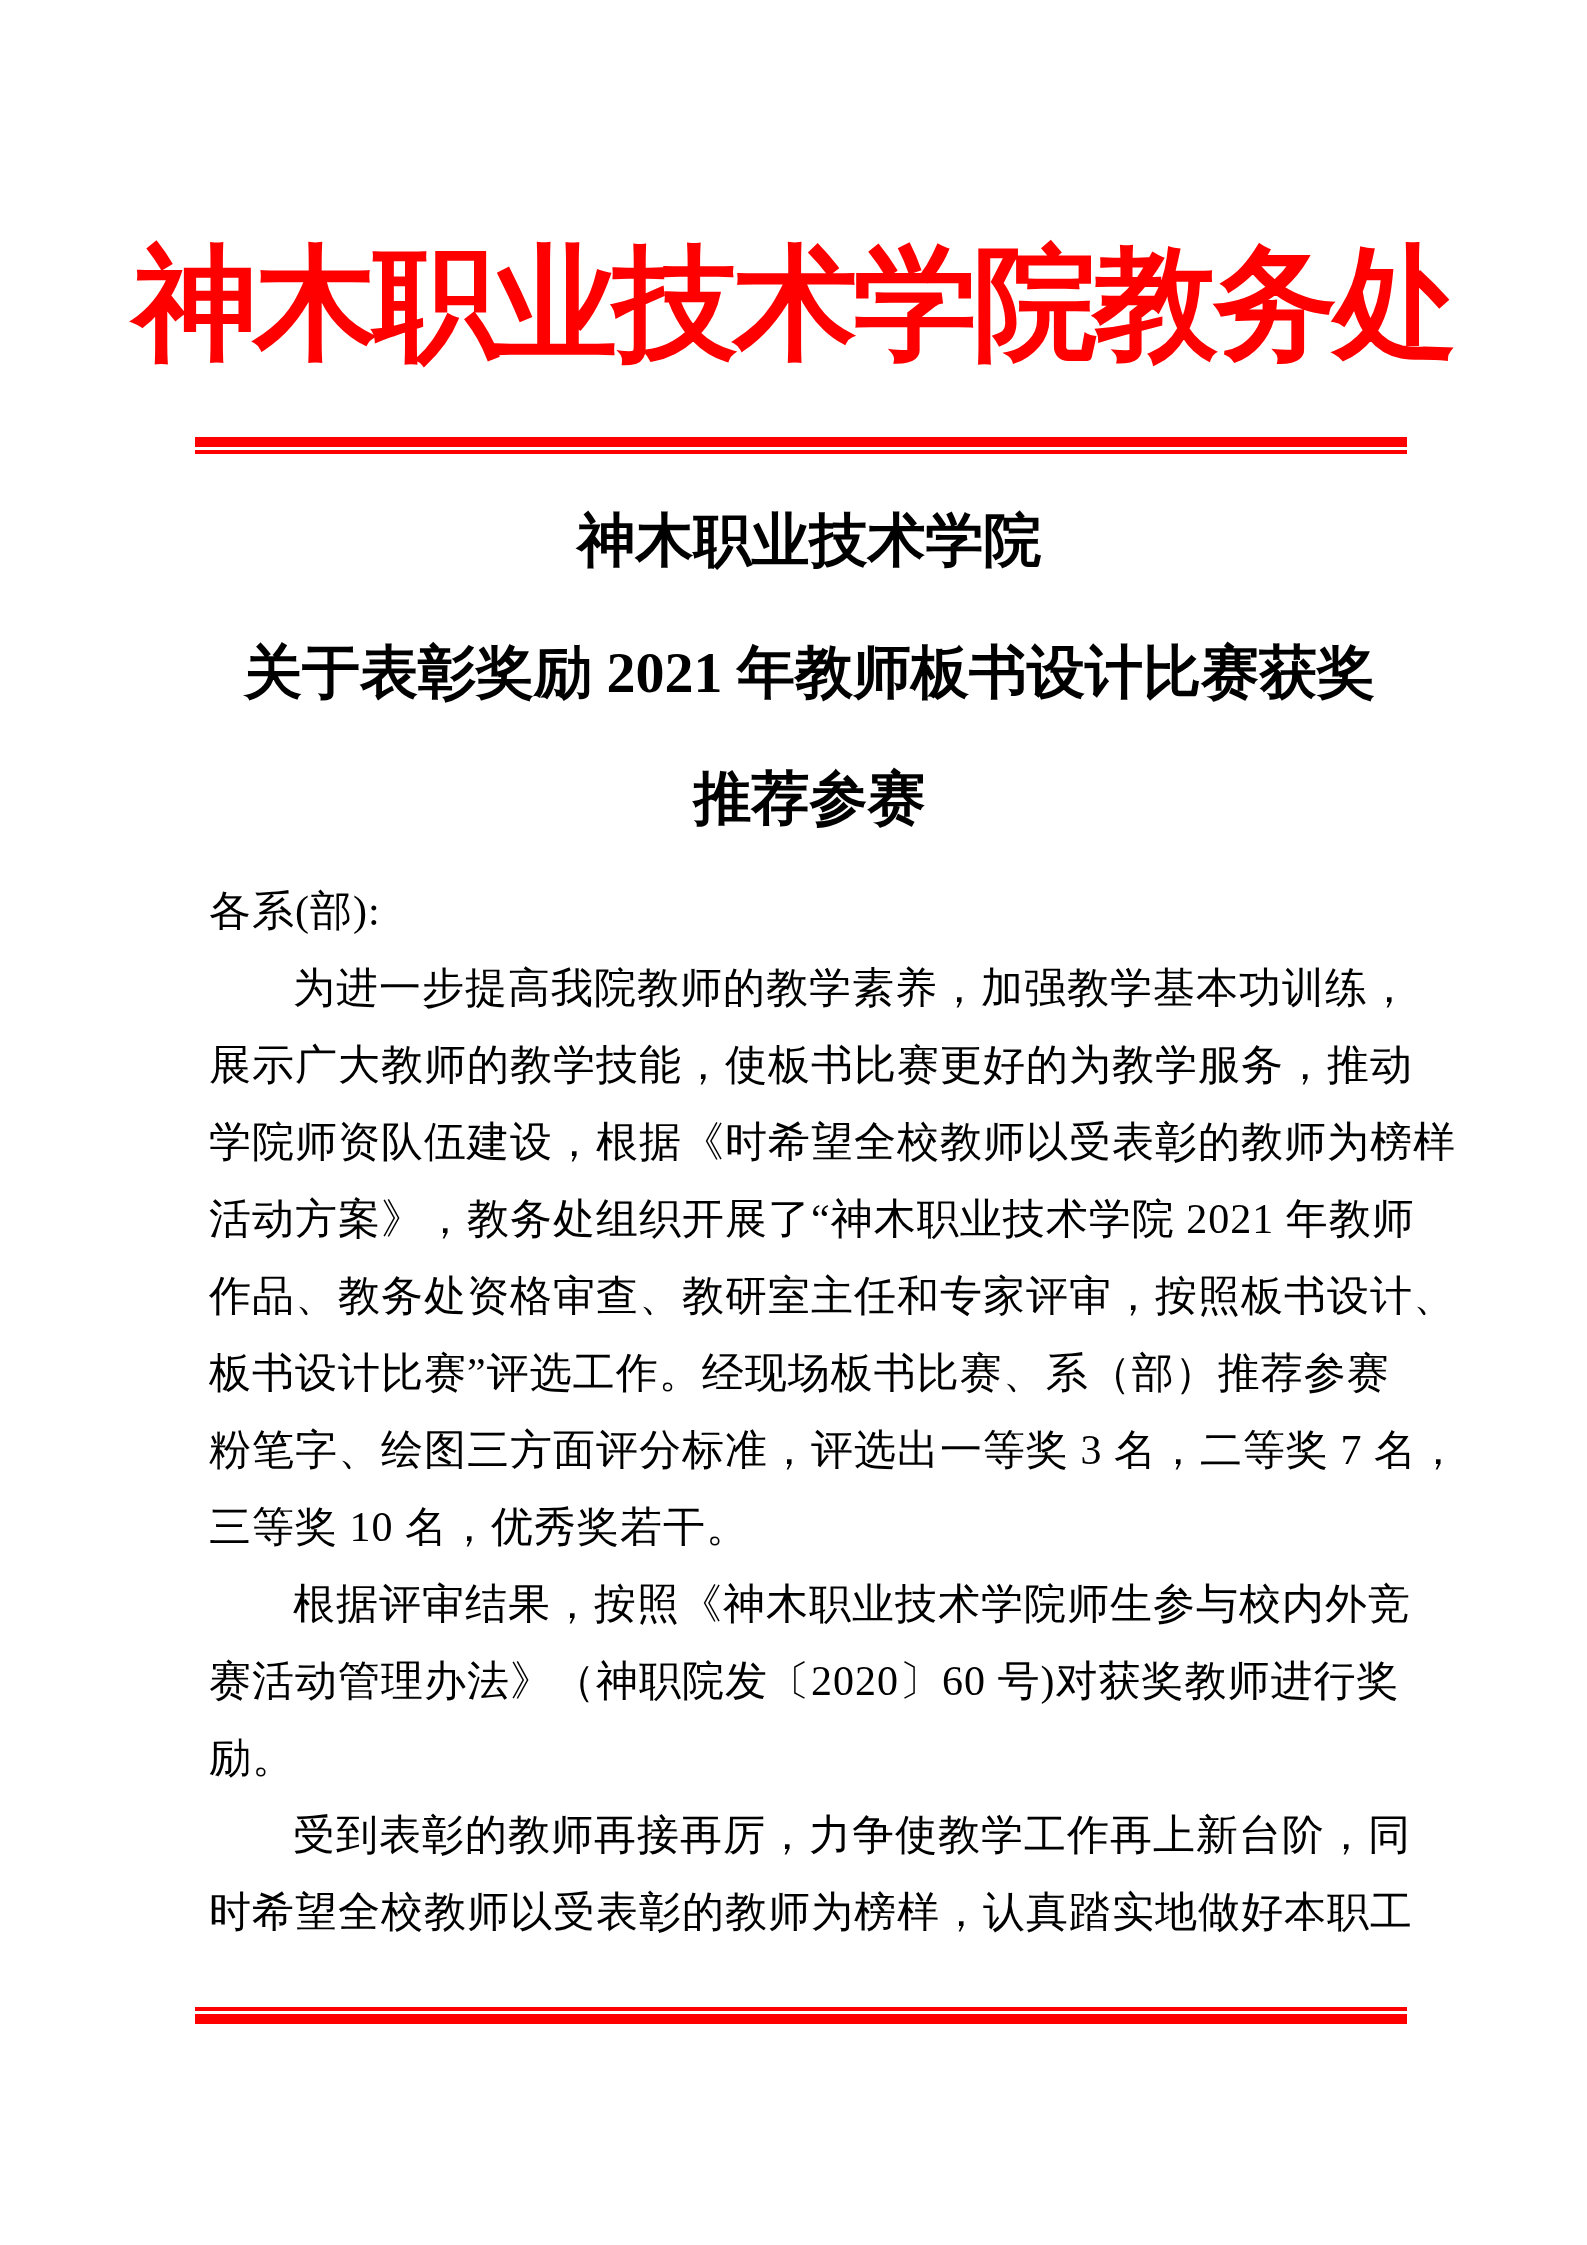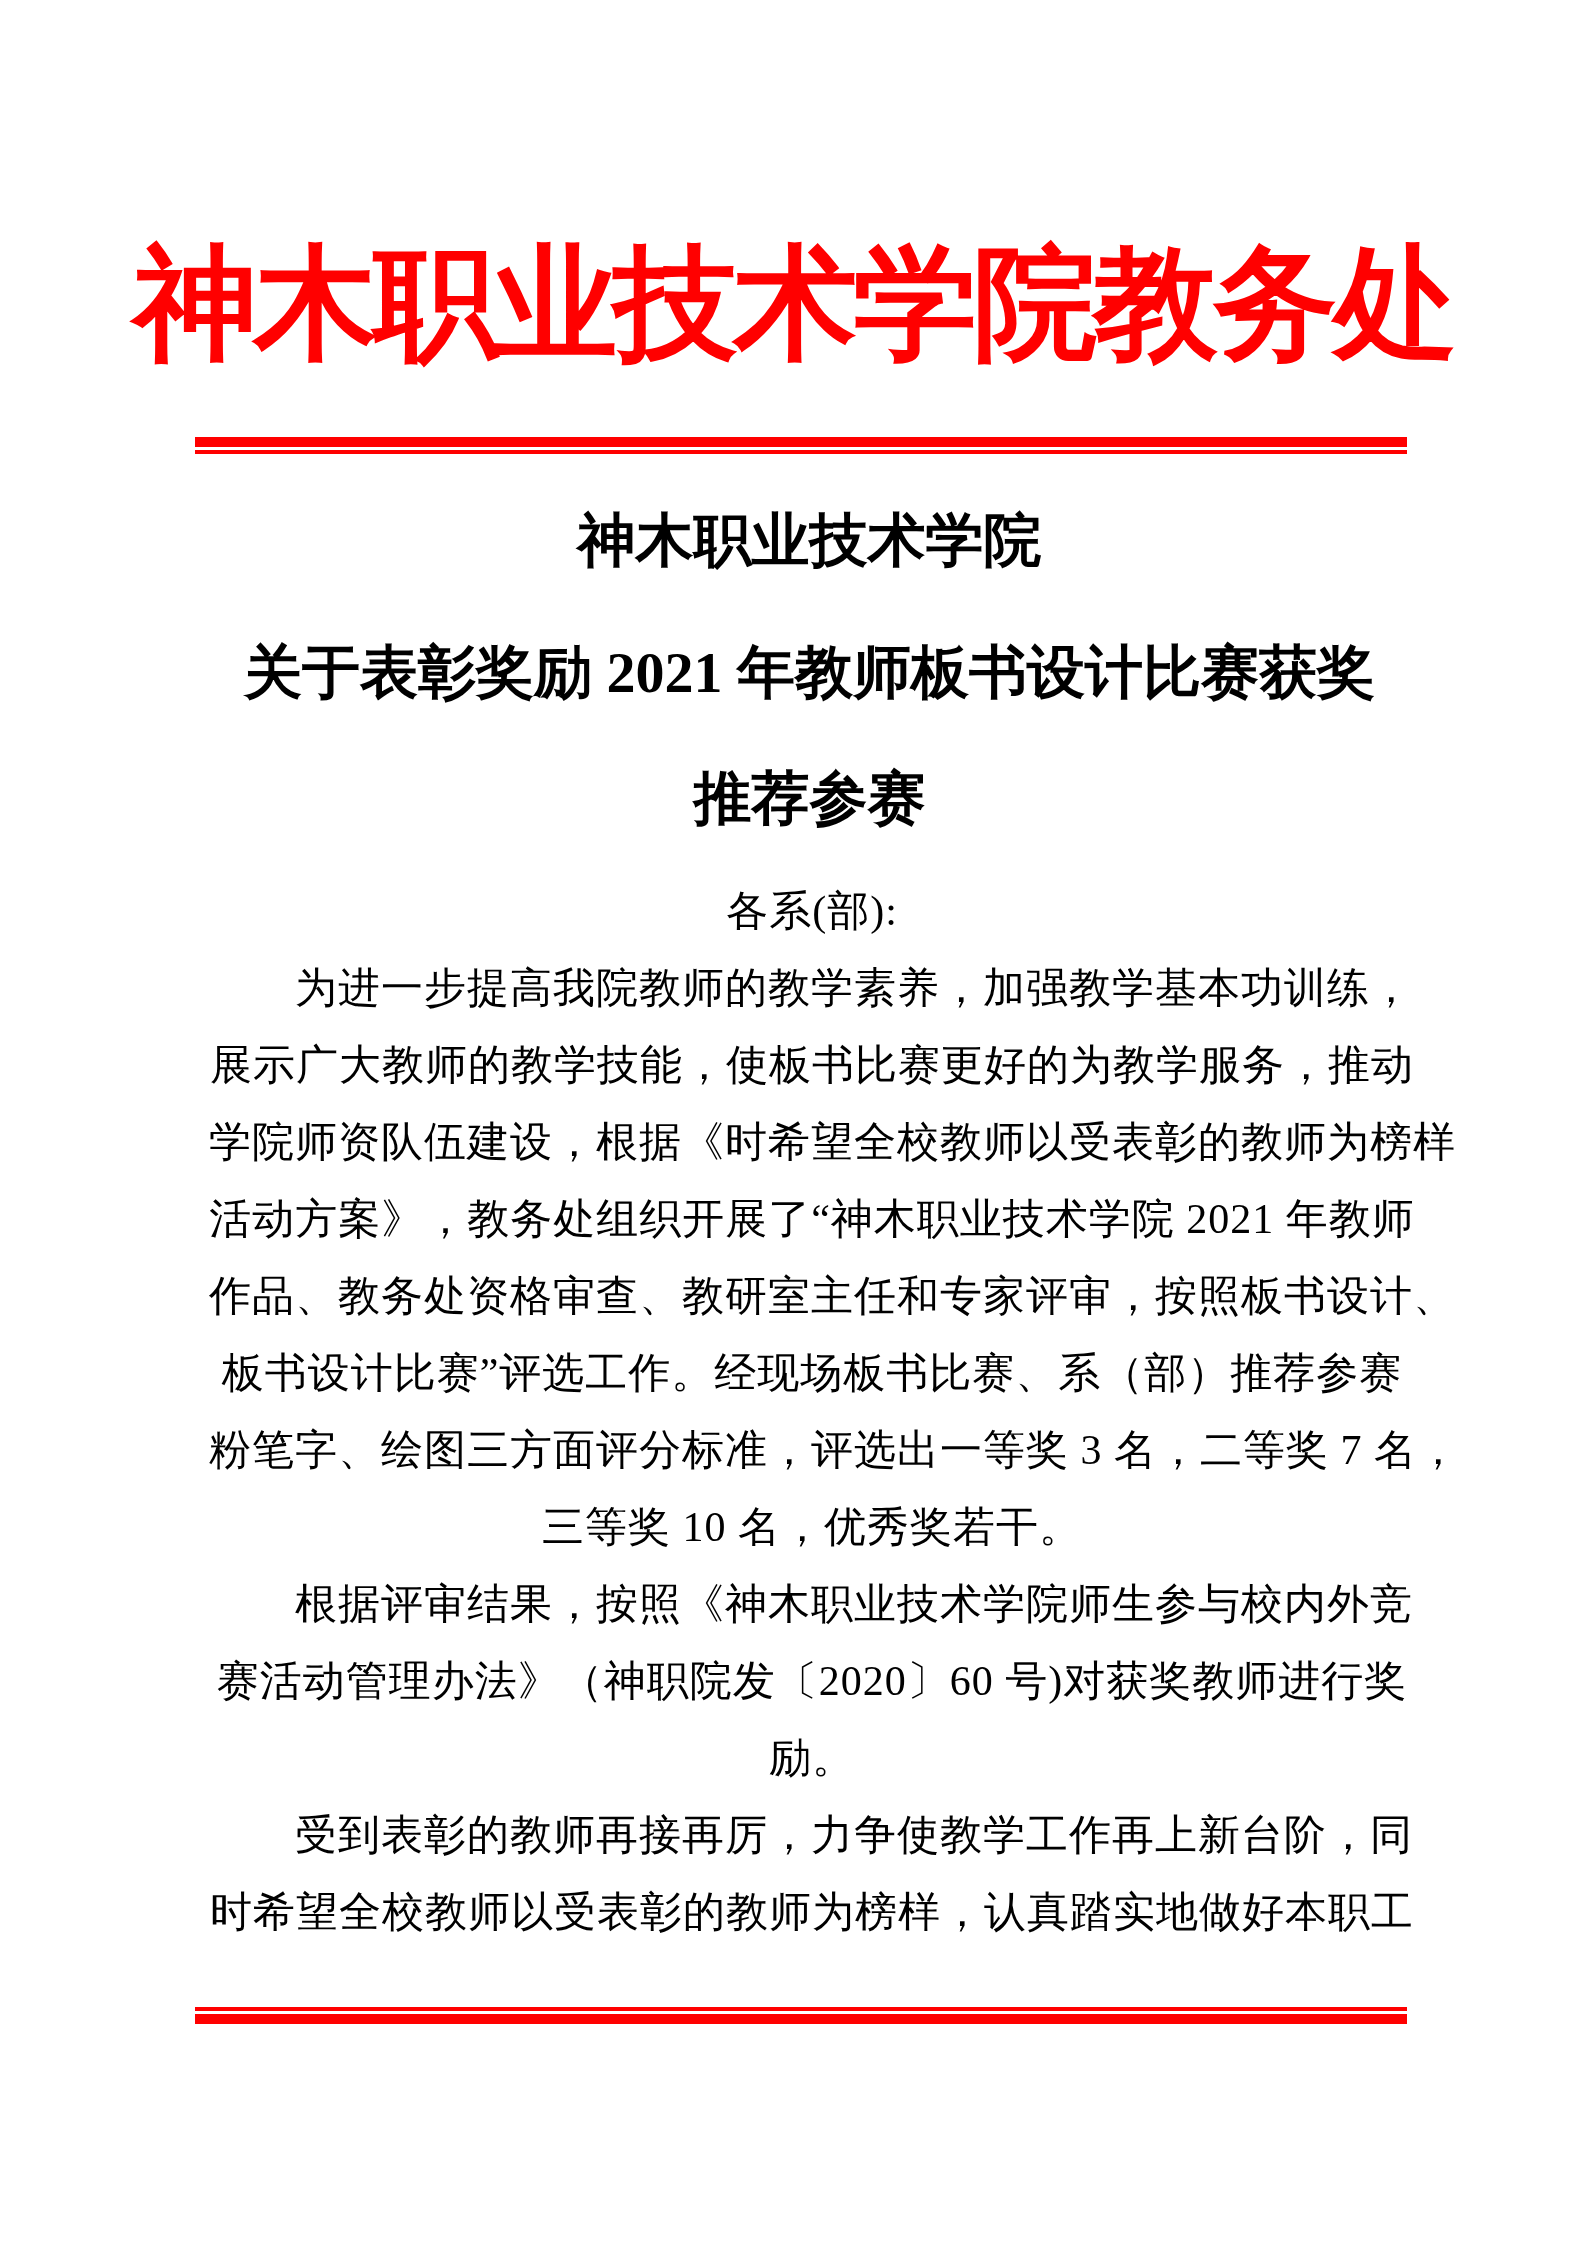--- a/index.html
+++ b/index.html
@@ -61,21 +61,20 @@
   .title-3 { top: 770px; }
 
   
   .body-block {
     position: absolute;
     top: 873px;
     left: 209px;
     width: 1206px;
     font-size: 42px;
     letter-spacing: 1px;
-    text-align: center;
   }
   .body-line {
     height: 77px;
     line-height: 77px;
     white-space: nowrap;
   }
   .indent-first { text-indent: 2em; }
 </style>
 </head>
 <body>

